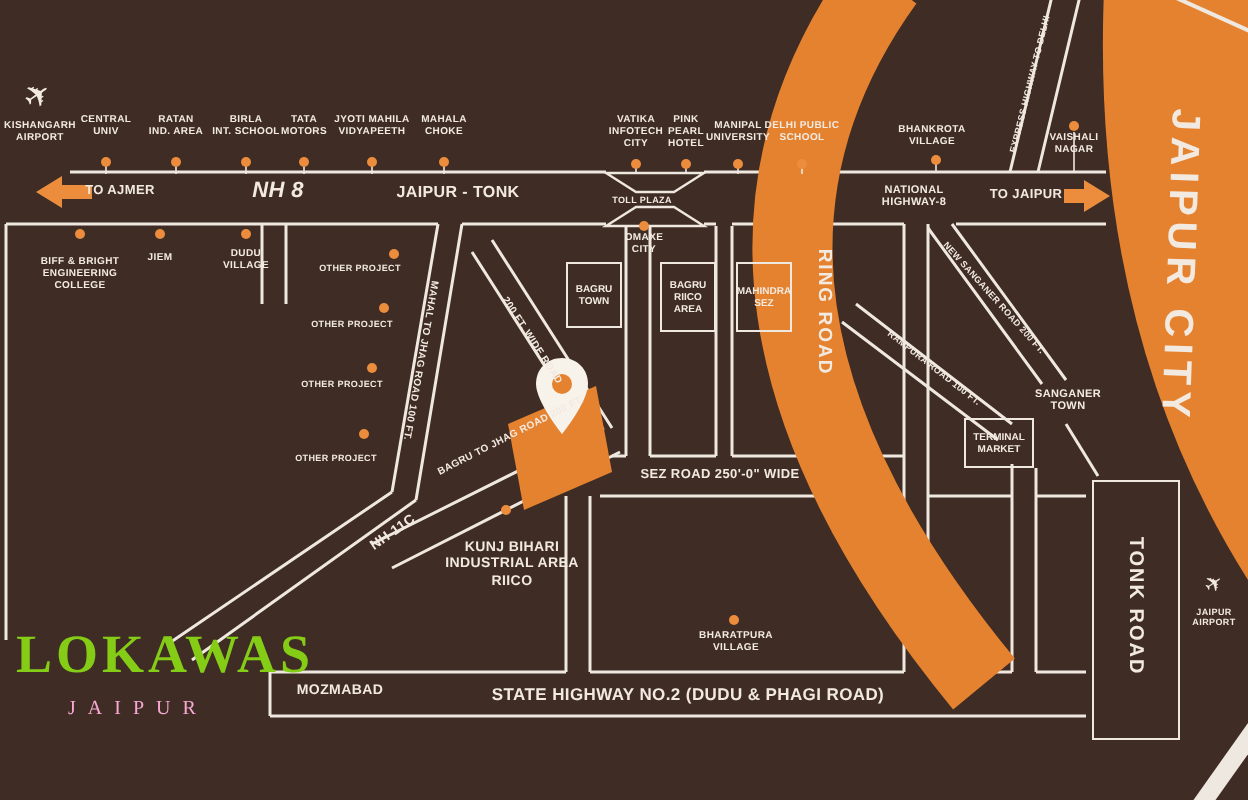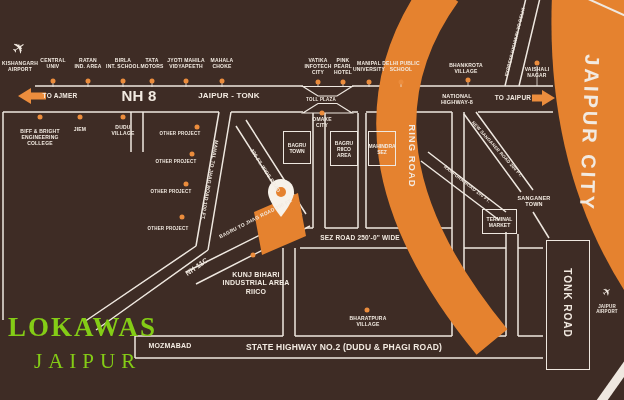--- a/index.html
+++ b/index.html
@@ -11,30 +11,30 @@
   .nw{white-space:nowrap;}
   .t40{font-size:4.5px;}
   .t45{font-size:5px;}
   .t50{font-size:5.5px;}
   .t65{font-size:6.5px;}
   .t70{font-size:7px;}
   .t80{font-size:8px;}
   .t85{font-size:8.5px;}
   .t95{font-size:9.5px;letter-spacing:1px;}
   .t100{font-size:10px;letter-spacing:1px;}
-  .t110{font-size:15px;}
+  .t110{font-size:11px;font-style:italic;}
   .t200{font-size:20px;letter-spacing:3px;}
   .mbox{position:absolute;border:1.5px solid #EFE8E0;display:flex;align-items:center;
         justify-content:center;color:#F2EAE1;font-weight:bold;text-align:center;
         white-space:pre-line;line-height:1.2;background:transparent;}
   .plane{position:absolute;color:#F2EAE1;transform:translate(-50%,-50%) rotate(-35deg);}
   .logo-name{position:absolute;left:8px;top:312px;color:#84cc16;font-family:"Liberation Serif",serif;
         font-weight:bold;font-size:27px;letter-spacing:2px;}
-  .logo-city{position:absolute;left:34px;top:349px;color:#84cc16;font-family:"Liberation Serif",serif;
-        font-size:21px;letter-spacing:6px;}
+  .logo-city{position:absolute;left:34px;top:349px;color:#f9a8d4;font-family:"Liberation Serif",serif;
+        font-size:10px;letter-spacing:6px;}
 </style>
 </head>
 <body>
 
 <div class="map">
 
   <svg width="624" height="400" viewBox="0 0 624 400">
 
     <path d="M552,-5 Q545,165 624,290 L624,-5 Z" fill="#E5822F"></path>
     <path d="M586,-2 L626,16" stroke="#EFE8E0" stroke-width="2"></path>

